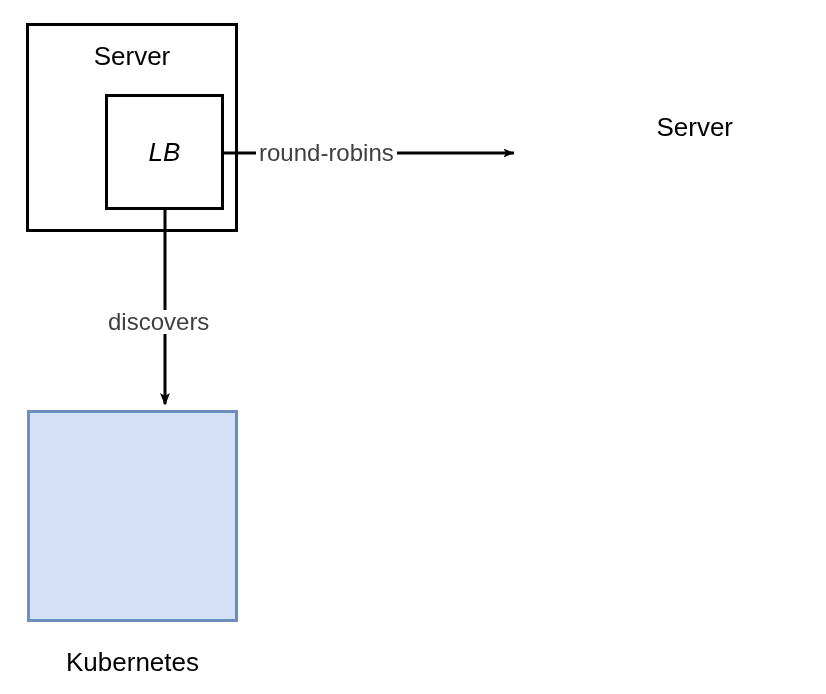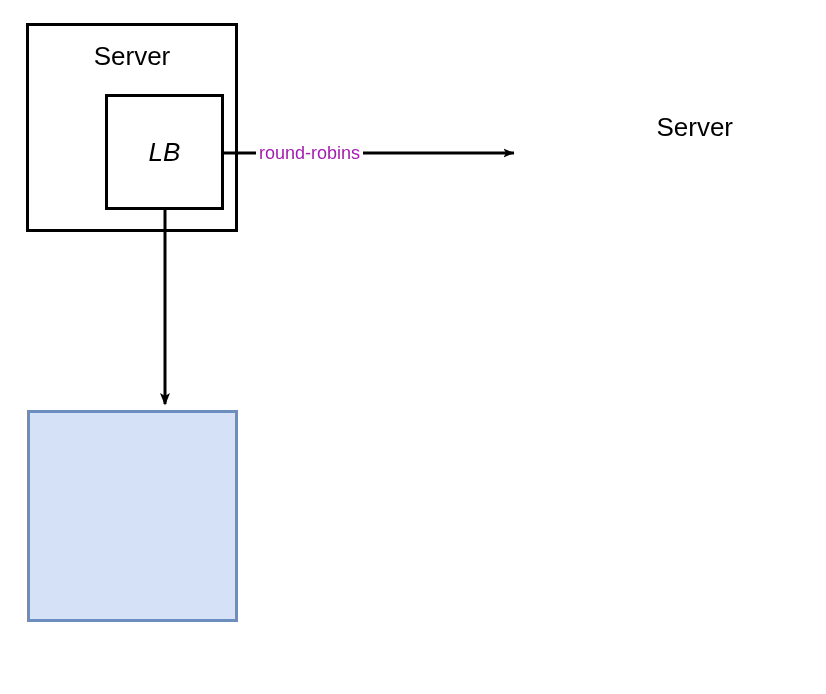--- a/index.html
+++ b/index.html
@@ -34,23 +34,23 @@
     font-size: 26px;
     line-height: 26px;
     color: #000000;
     white-space: nowrap;
     text-align: center;
     letter-spacing: 0px;
   }
   .edge-label {
     position: absolute;
     font-family: "Liberation Sans", sans-serif;
-    font-size: 18px;
+    font-size: 24px;
     line-height: 22px;
-    color: #a21caf;
+    color: #404040;
     white-space: nowrap;
     background: #ffffff;
     padding: 1px 3px;
   }
   
   #label-client {
     left: 26px;
     top: 43px;
     width: 212px;
   }
@@ -110,17 +110,19 @@
 
     <rect x="106.5" y="95.5" width="116" height="113" fill="#ffffff" stroke="#000000" stroke-width="3"></rect>
   </svg>
 
   <div class="node-label" id="label-client">Server</div>
 
   <div class="node-label" id="label-lb">LB</div>
 
   <div class="node-label" id="label-server">Server</div>
 
+  <div class="node-label" id="label-kubernetes">Kubernetes</div>
 
   <div class="edge-label" id="label-round-robins">round-robins</div>
 
+  <div class="edge-label" id="label-discovers">discovers</div>
 
 </div>
 
 </body></html>

